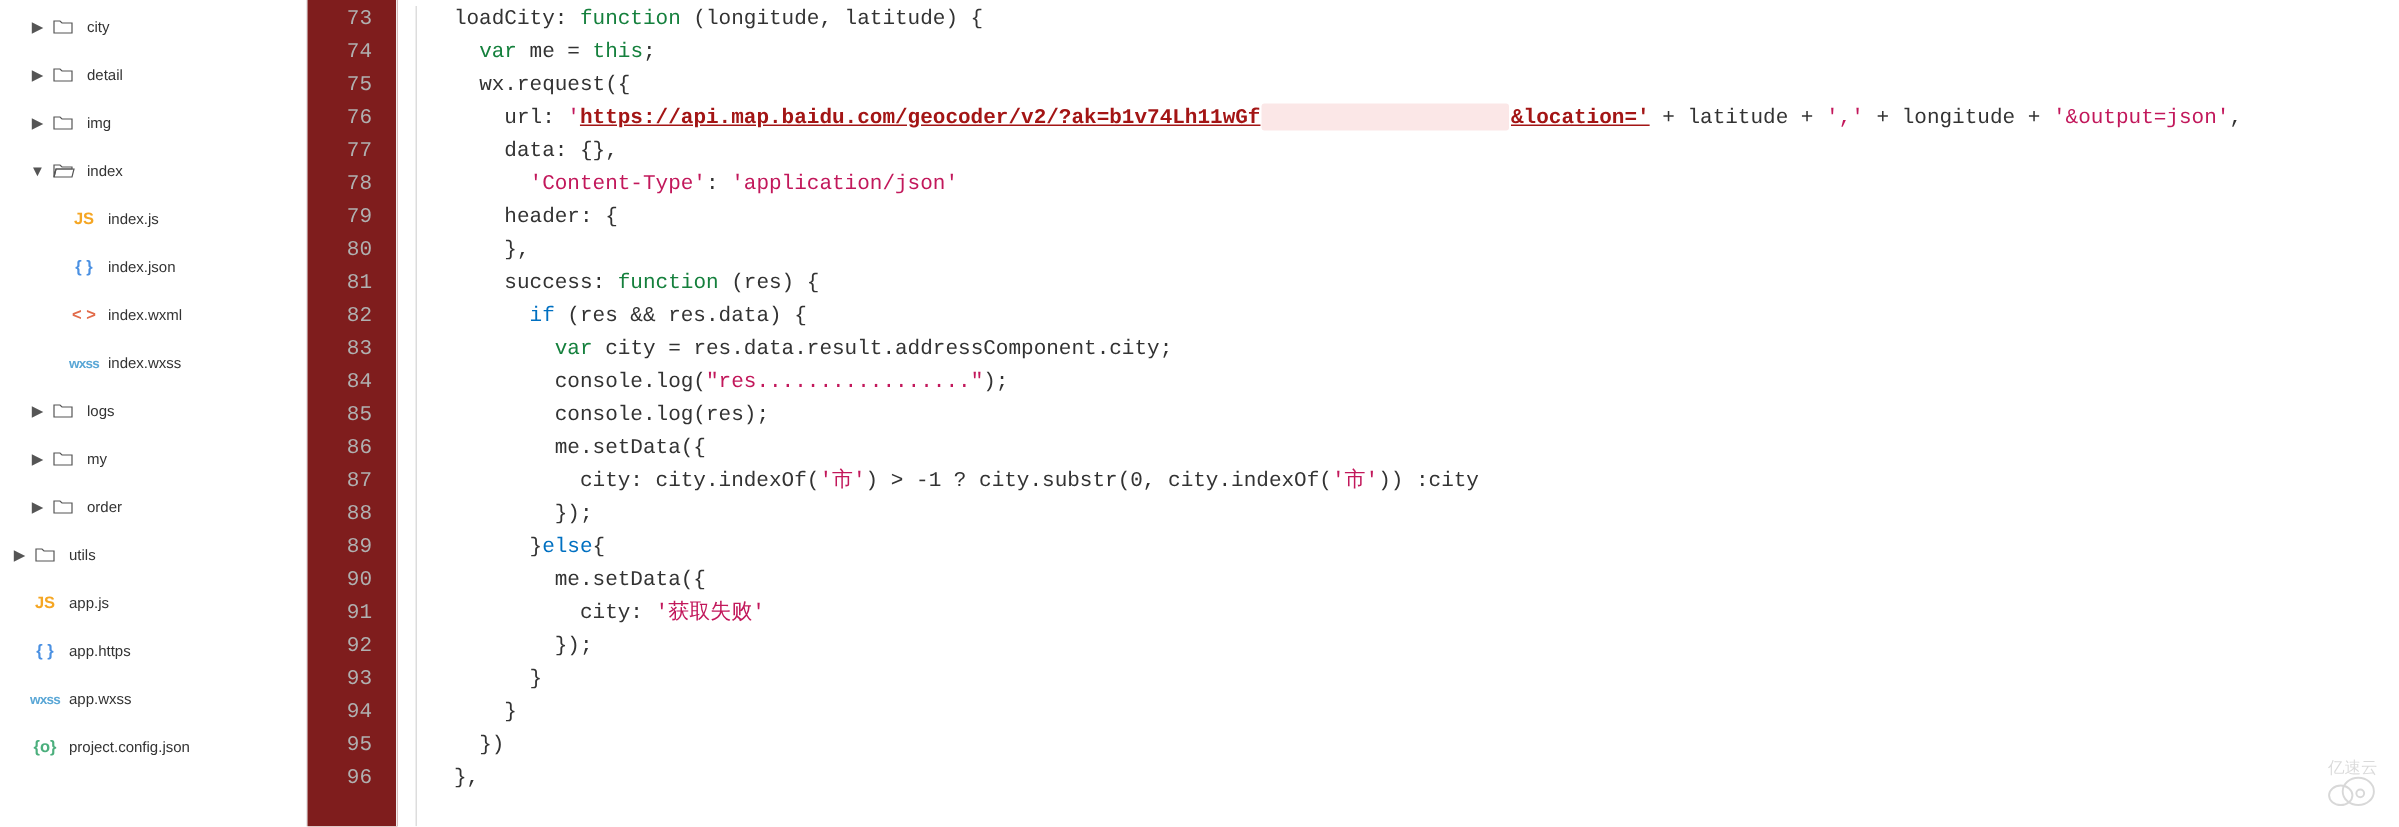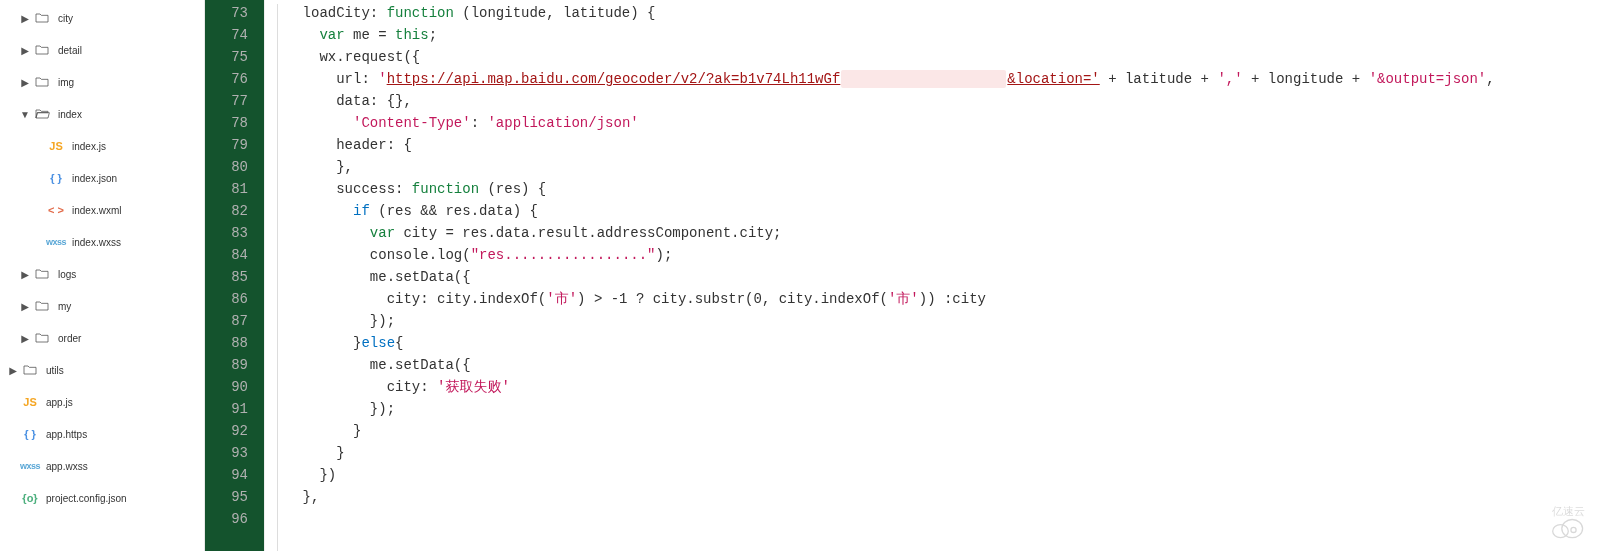--- a/index.html
+++ b/index.html
@@ -10,29 +10,29 @@
   .caret { width:14px; display:inline-flex; justify-content:center; color:#555; font-size:10px; }
   .ficon { width:20px; height:20px; display:inline-flex; align-items:center; justify-content:center; margin-right:6px; font-size:12px; font-weight:bold; }
   .ficon-folder svg { width:16px;height:16px;stroke:#555;fill:none;stroke-width:1.2; }
   .ficon-folder-open svg { width:16px;height:16px;stroke:#555;fill:none;stroke-width:1.2; }
   .ficon-js { color:#f5a623; font-weight:bold; font-size:11px; }
   .ficon-json { color:#4a90e2; font-weight:bold; font-size:11px; }
   .ficon-wxml { color:#e26b4a; font-weight:bold; font-size:11px; }
   .ficon-wxss { color:#5aa7d6; font-weight:bold; font-size:9px; letter-spacing:-0.5px; }
   .ficon-config { color:#4caf7d; font-weight:bold; font-size:11px; }
   .label { color:#333; font-size:10px; }
-  .gutter { width:60px; background:#14532d; border-right:1px solid #eee; text-align:right; padding-right:16px; padding-top:2px; }
+  .gutter { width:60px; background:#7f1d1d; border-right:1px solid #eee; text-align:right; padding-right:16px; padding-top:2px; }
   .gutter div { height:22px; line-height:22px; color:#b0b0b0; font-size:14px; font-family:Consolas,'Courier New',monospace; }
   .editor { flex:1; position:relative; padding-left:4px; padding-top:2px; font-family:Consolas,'Courier New',monospace; font-size:14px; overflow:hidden; }
   .guide { position:absolute; top:4px; bottom:0; width:1px; background:#ddd; }
   .line { height:22px; line-height:22px; white-space:pre; position:relative; }
   .kw { color:#15803d; }
   .kw2 { color:#0070c1; }
   .str { color:#c2185b; }
-  .url { color:#a31515; text-decoration:underline; text-decoration-color:#a31515; }
+  .url { color:#a31515; text-decoration:underline; text-decoration-color:#a31515;font-weight:bold; }
   .redact { display:inline-block; width:165px; height:18px; background:#fbe7e7; vertical-align:middle; margin:0 1px; border-radius:2px; }
   .watermark { position:absolute; right:12px; bottom:8px; opacity:0.15; }
   .watermark svg { width:40px; height:26px; }
   .wm-text { position:absolute; right:14px; bottom:32px; font-size:11px; color:rgba(0,0,0,0.15); font-family:sans-serif; }
 </style>
 </head>
 <body>
 
 <div class="sidebar">
   <div class="tree-item" style="padding-left:18px;">
@@ -177,20 +177,21 @@
   <div class="line">      <span>wx.request({</span></div>
   <div class="line">        <span>url: </span><span class="str">'</span><span class="url">https://api.map.baidu.com/geocoder/v2/?ak=b1v74Lh11wGf</span><span class="redact"></span><span class="url">&amp;location='</span><span> + latitude + </span><span class="str">','</span><span> + longitude + </span><span class="str">'&amp;output=json'</span><span>,</span></div>
   <div class="line">        <span>data: {},</span></div>
   <div class="line">          <span class="str">'Content-Type'</span><span>: </span><span class="str">'application/json'</span></div>
   <div class="line">        <span>header: {</span></div>
   <div class="line">        <span>},</span></div>
   <div class="line">        <span>success: </span><span class="kw">function</span><span> (res) {</span></div>
   <div class="line">          <span class="kw2">if</span><span> (res &amp;&amp; res.data) {</span></div>
   <div class="line">            <span class="kw">var</span><span> city = res.data.result.addressComponent.city;</span></div>
   <div class="line">            <span>console.log(</span><span class="str">"res................."</span><span>);</span></div>
+  <div class="line">            <span>console.log(res);</span></div>
   <div class="line">            <span>me.setData({</span></div>
   <div class="line">              <span>city: city.indexOf(</span><span class="str">'市'</span><span>) &gt; -1 ? city.substr(0, city.indexOf(</span><span class="str">'市'</span><span>)) :city</span></div>
   <div class="line">            <span>});</span></div>
   <div class="line">          <span>}</span><span class="kw2">else</span><span>{</span></div>
   <div class="line">            <span>me.setData({</span></div>
   <div class="line">              <span>city: </span><span class="str">'获取失败'</span></div>
   <div class="line">            <span>});</span></div>
   <div class="line">          <span>}</span></div>
   <div class="line">        <span>}</span></div>
   <div class="line">      <span>})</span></div>

